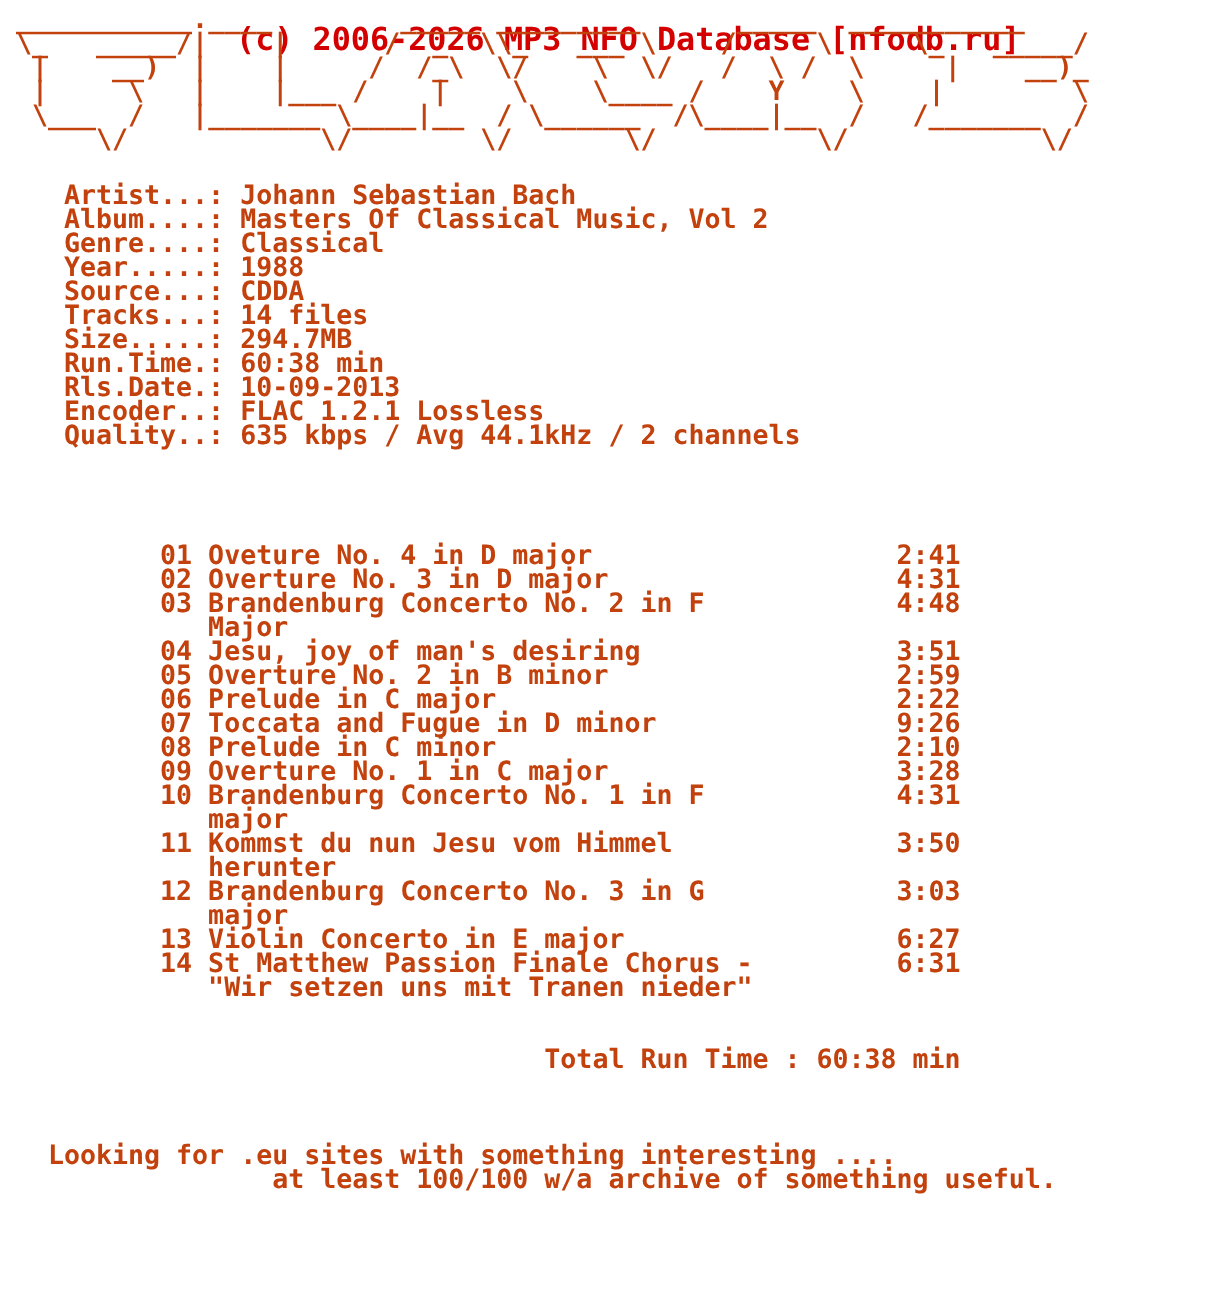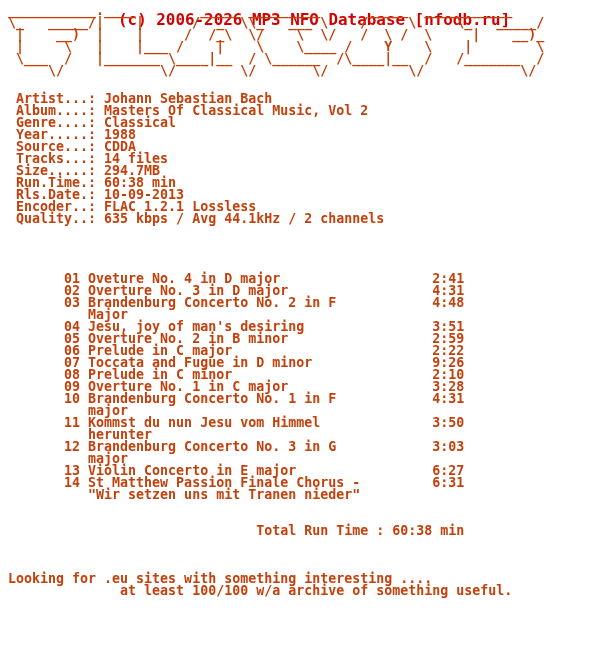--- a/index.html
+++ b/index.html
@@ -26,21 +26,21 @@
     color: #c2410c;
     font: 700 13.3px/12px "DejaVu Sans Mono", "Liberation Mono", monospace;
   }
   .logo {
     position: absolute;
     left: 8px;
     top: 5px;
   }
   .nfo-body {
     position: absolute;
-    left: 0;
+    left: 16px;
     top: 93px;
   }
 </style>
 </head>
 <body>
 
 <div class="copyright" style="color: rgb(212, 0, 0);">(c) 2006-2026 MP3 NFO Database [nfodb.ru]</div>
 
 <pre class="logo">___________.____        _____ _________      _____  ___________
 \_   _____/|    |      /  _  \\_   ___ \    /     \     \_   _____/

